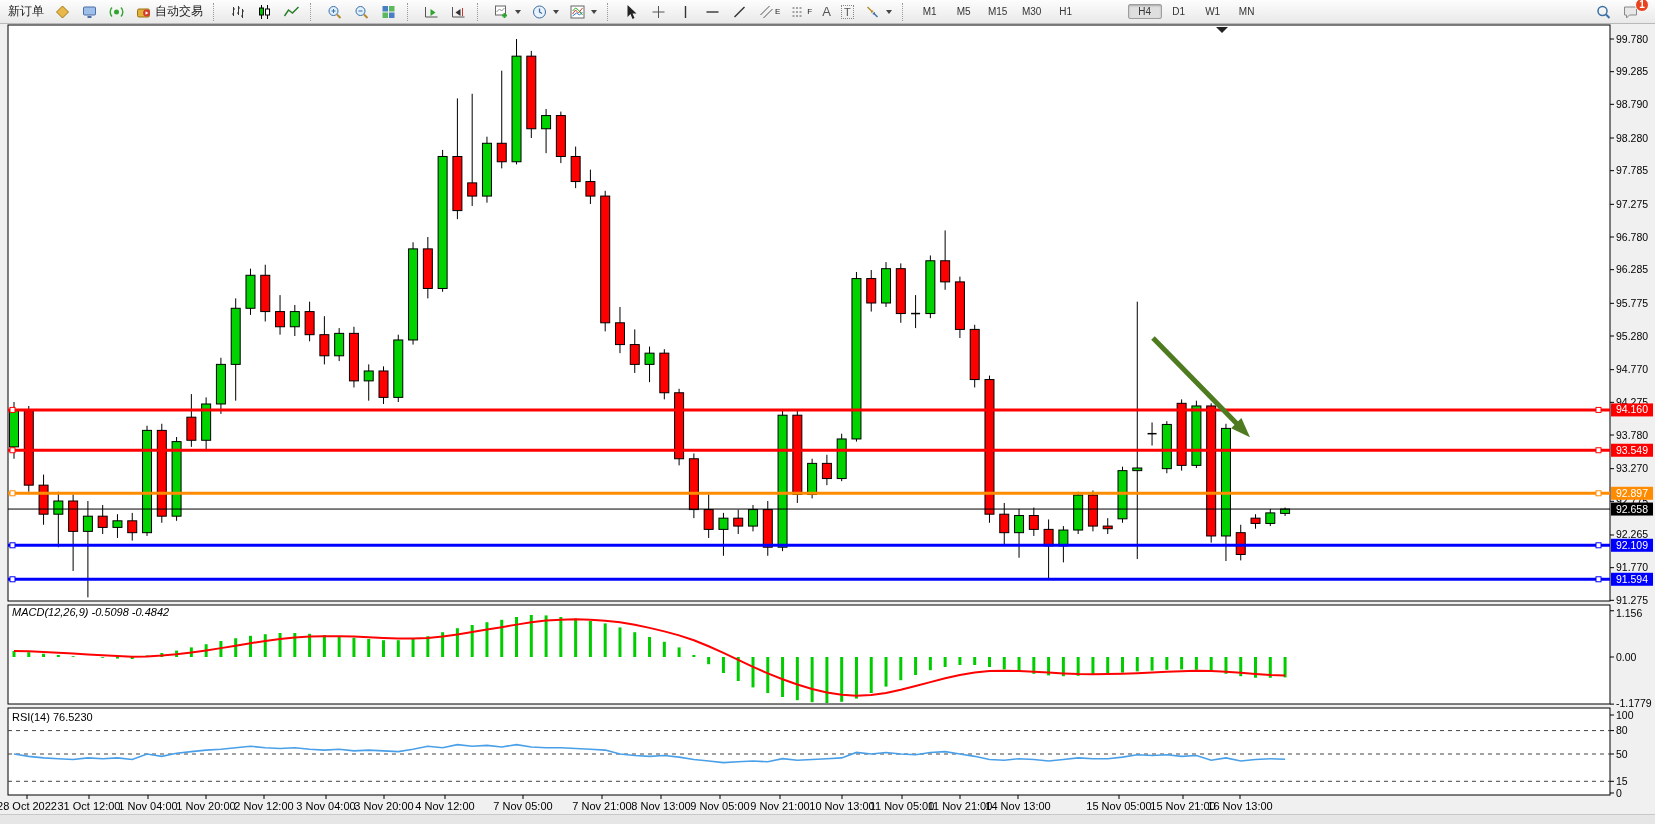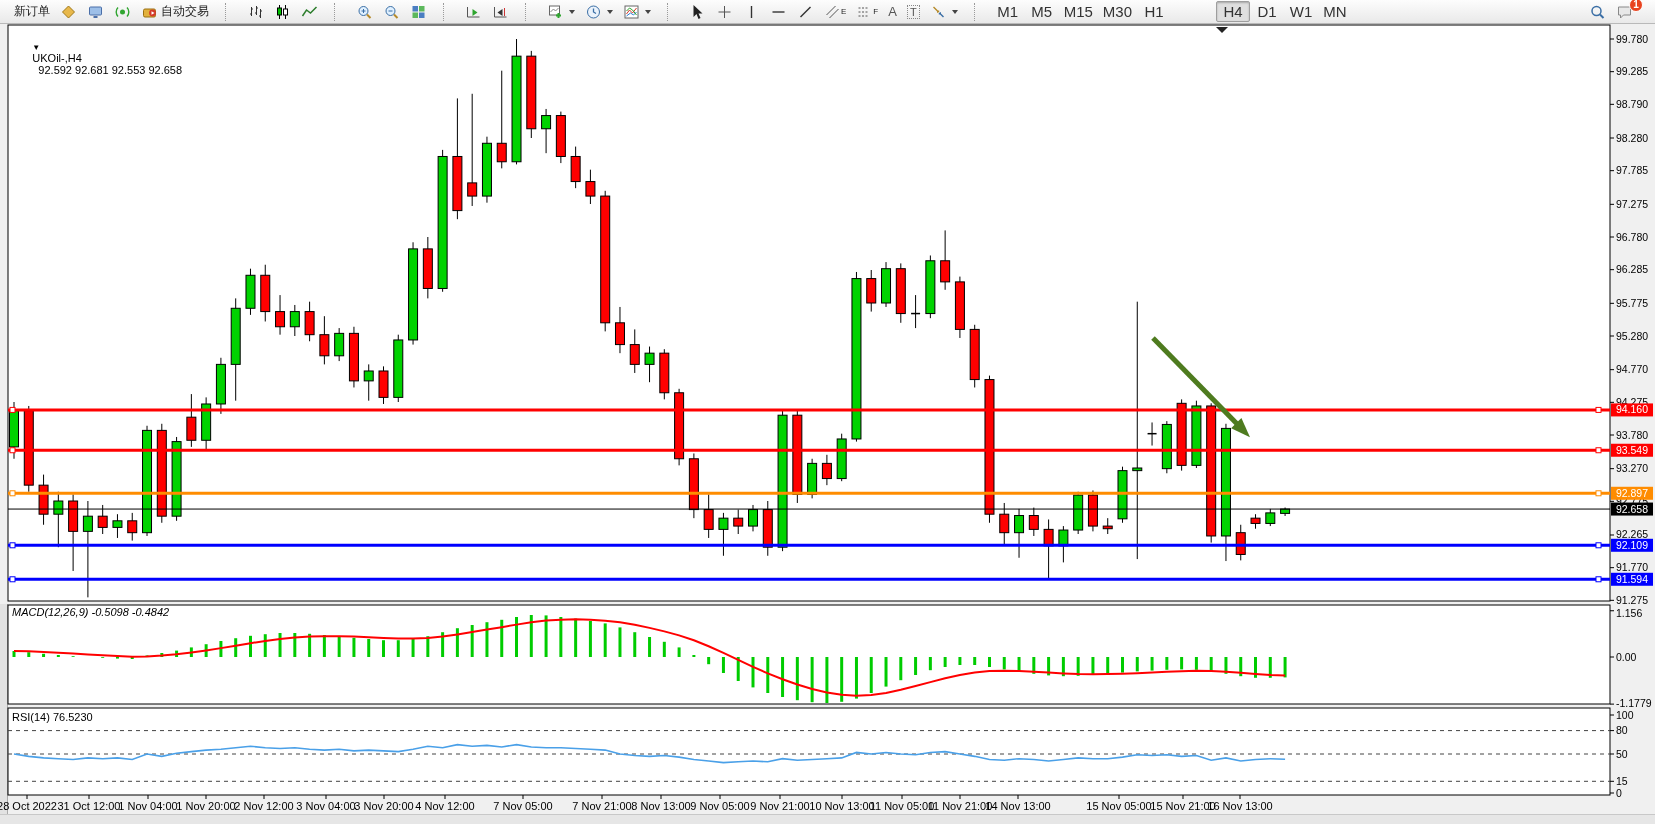--- a/index.html
+++ b/index.html
@@ -1,32 +1,32 @@
 <!DOCTYPE html>
 <html><head>
 <meta charset="utf-8">
 <style>
   html,body{margin:0;padding:0;background:#e9e9e9;font-family:"Liberation Sans",sans-serif;}
   #app{position:relative;width:1655px;height:824px;background:#f0f0f0;overflow:hidden;}
   
   #toolbar{position:absolute;top:0;left:0;width:1655px;height:23px;z-index:5;
     background:linear-gradient(#fdfdfd,#e9e9e9);border-bottom:1px solid #b9b9b9;
     display:flex;align-items:center;font-size:12px;color:#222;}
-  .tb-group{display:flex;align-items:center;height:22px;padding:0 9px;}
+  .tb-group{display:flex;align-items:center;height:22px;padding:0 3px;}
   .tb-sep{width:5px;height:18px;margin:0 2px;border-left:1px dotted #9a9a9a;}
   .tb-btn{display:flex;align-items:center;gap:3px;height:20px;padding:0 4px;border:1px solid transparent;border-radius:2px;cursor:default;}
-  .tf-btn{min-width:24px;text-align:center;padding:1px 4px;font-size:15px;color:#333;border:1px solid transparent;border-radius:2px;}
+  .tf-btn{min-width:24px;text-align:center;padding:1px 4px;font-size:10px;color:#333;border:1px solid transparent;border-radius:2px;}
   .tf-btn.active{background:#dfdfdf;border:1px solid #9e9e9e;box-shadow:inset 0 1px 2px rgba(0,0,0,.25);margin-left:45px;}
   .caret{width:0;height:0;border-left:3px solid transparent;border-right:3px solid transparent;border-top:4px solid #444;margin-left:2px;}
   .spacer{flex:1;}
   .badge{position:absolute;top:-4px;right:-6px;background:#e8431f;color:#fff;border-radius:8px;
     font-size:10px;line-height:12px;min-width:12px;height:12px;text-align:center;font-weight:bold;border:1px solid #fff;}
   .icon16{width:17px;height:16px;display:inline-block;}
   
-  #chartwin{position:absolute;top:24px;left:0;width:1655px;height:580px;background:#f0f0f0;}
+  #chartwin{position:absolute;top:24px;left:0;width:1655px;height:800px;background:#f0f0f0;}
   #chart-svg{position:absolute;top:0;left:0;z-index:1;}
   .overlay-label{position:absolute;z-index:2;font-size:11px;color:#000;white-space:pre;}
   #left-edge{position:absolute;top:24px;left:0;width:7px;height:792px;background:#e2e2e2;border-right:1px solid #aaa;z-index:0;}
   #status-strip{position:absolute;left:0;bottom:0;width:1655px;height:9px;background:#e6e6e6;border-top:1px solid #c8c8c8;z-index:3;}
   text{font-family:"Liberation Sans",sans-serif;}
 </style>
 </head>
 <body>
 
 <div id="app">
@@ -680,24 +680,19 @@
           <line x1="1225.96" y1="633" x2="1225.96" y2="649.8" stroke="#00CC00" stroke-width="3"></line>
           <line x1="1240.74" y1="633" x2="1240.74" y2="652.2" stroke="#00CC00" stroke-width="3"></line>
           <line x1="1255.52" y1="633" x2="1255.52" y2="653.8" stroke="#00CC00" stroke-width="3"></line>
           <line x1="1270.3" y1="633" x2="1270.3" y2="653.8" stroke="#00CC00" stroke-width="3"></line>
           <line x1="1285.08" y1="633" x2="1285.08" y2="653.4" stroke="#00CC00" stroke-width="3"></line>
         </g>
         <polyline fill="none" stroke="#FF0000" stroke-width="2" points="14,627 28.78,627.3 43.56,627.925 58.339999999999996,628.69375 73.12,629.5703125 87.89999999999999,630.427734375 102.67999999999999,631.27080078125 117.46,632.1031005859375 132.24,632.8273254394531 147.01999999999998,632.4704940795898 161.79999999999998,631.6028705596924 176.57999999999998,630.3521529197693 191.35999999999999,628.6141146898269 206.14,626.5105860173702 220.92,624.1329395130276 235.7,621.6497046347707 250.48,619.1872784760781 265.26,616.9404588570585 280.03999999999996,614.9553441427939 294.82,613.4665081070955 309.59999999999997,612.5498810803216 324.38,612.1624108102412 339.15999999999997,612.1718081076809 353.94,612.5788560807607 368.71999999999997,613.1841420605705 383.5,613.9381065454279 398.28,614.5035799090709 413.06,614.5276849318032 427.84,613.9457636988524 442.62,612.5093227741393 457.4,610.4319920806045 472.18,608.0739940604534 486.96,605.60549554534 501.73999999999995,603.154121659005 516.52,600.6155912442538 531.3,598.2116934331904 546.0799999999999,596.5087700748927 560.86,595.6315775561695 575.64,595.3736831671272 590.42,595.7802623753454 605.1999999999999,596.685196781509 619.98,598.3638975861318 634.76,600.8229231895988 649.54,603.8671923921992 664.3199999999999,607.3503942941494 679.1,611.362795720612 693.88,616.272096790459 708.66,622.2540725928443 723.4399999999999,628.9405544446332 738.2199999999999,635.955415833475 753,642.8165618751061 767.78,649.3624214063296 782.56,655.2718160547472 797.3399999999999,660.5038620410604 812.12,664.9278965307954 826.9,668.4459223980965 841.68,670.7844417985724 856.4599999999999,671.7383313489293 871.24,671.053748511697 886.02,668.9403113837727 900.8,665.7552335378296 915.5799999999999,662.0664251533722 930.36,658.0998188650291 945.14,654.3248641487718 959.92,650.9936481115789 974.6999999999999,648.4952360836842 989.4799999999999,647.1214270627631 1004.26,646.6910702970723 1019.04,646.9683027228043 1033.82,647.6762270421032 1048.6,648.6071702815774 1063.3799999999999,649.5053777111831 1078.1599999999999,650.0790332833873 1092.94,650.2092749625405 1107.72,650.1069562219053 1122.5,649.730217166429 1137.28,649.1476628748218 1152.06,648.5107471561163 1166.84,647.8330603670872 1181.62,647.2247952753154 1196.3999999999999,646.8685964564866 1211.1799999999998,647.0014473423649 1225.96,647.7010855067737 1240.74,648.8258141300803 1255.52,650.0693605975603 1270.3,651.0020204481701 1285.08,651.6015153361276"></polyline>
         <polyline fill="none" stroke="#4AA0E8" stroke-width="1.6" points="14,730 28.78,732.34 43.56,733.9 58.339999999999996,734.68 73.12,735.46 87.89999999999999,733.9 102.67999999999999,734.68 117.46,733.9 132.24,735.46 147.01999999999998,730 161.79999999999998,732.34 176.57999999999998,729.22 191.35999999999999,727.66 206.14,726.1 220.92,725.32 235.7,723.76 250.48,722.2 265.26,723.76 280.03999999999996,724.54 294.82,723.76 309.59999999999997,725.32 324.38,726.1 339.15999999999997,725.32 353.94,726.88 368.71999999999997,726.1 383.5,726.88 398.28,727.66 413.06,725.32 427.84,722.2 442.62,723.76 457.4,720.64 472.18,722.2 486.96,721.42 501.73999999999995,722.98 516.52,720.64 531.3,722.98 546.0799999999999,723.76 560.86,723.76 575.64,724.54 590.42,725.32 605.1999999999999,726.1 619.98,730 634.76,731.56 649.54,732.34 664.3199999999999,731.56 679.1,733.12 693.88,735.46 708.66,737.02 723.4399999999999,738.58 738.2199999999999,737.8 753,737.02 767.78,737.8 782.56,734.68 797.3399999999999,736.24 812.12,735.46 826.9,734.68 841.68,733.9 856.4599999999999,728.44 871.24,730 886.02,728.44 900.8,730 915.5799999999999,730.78 930.36,728.44 945.14,727.66 959.92,730 974.6999999999999,732.34 989.4799999999999,735.46 1004.26,736.24 1019.04,734.68 1033.82,735.46 1048.6,737.02 1063.3799999999999,735.46 1078.1599999999999,733.9 1092.94,734.68 1107.72,734.68 1122.5,733.12 1137.28,730.78 1152.06,731.56 1166.84,730.78 1181.62,732.34 1196.3999999999999,731.56 1211.1799999999998,736.24 1225.96,733.9 1240.74,737.02 1255.52,735.46 1270.3,734.68 1285.08,735.3196"></polyline>
       </svg>
 
-    <div class="overlay-label" style="left:14px;top:4px;">
-      <span style="font-size:8px;">▼</span>
-      <span>UKOil-,H4</span>
-      <span style="margin-left:6px;">92.592 92.681 92.553 92.658</span>
-    </div>
 
     <div class="overlay-label" style="left:12px;top:582px;font-style:italic;">MACD(12,26,9) -0.5098 -0.4842</div>
     <div class="overlay-label" style="left:12px;top:687px;">RSI(14) 76.5230</div>
   </div>
 
   <div id="status-strip"></div>
 </div>
 
 </body></html>

